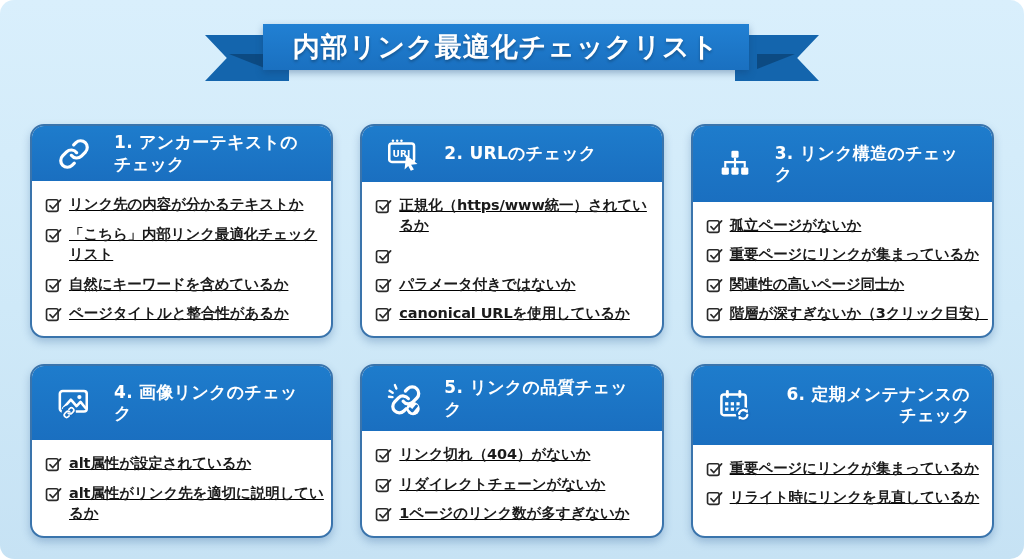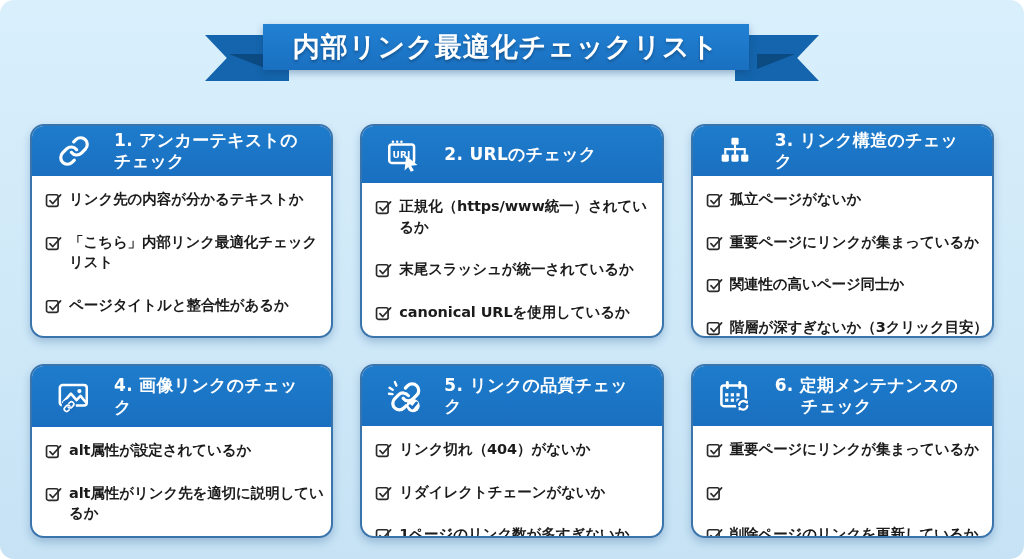--- a/index.html
+++ b/index.html
@@ -49,25 +49,25 @@
     background:linear-gradient(180deg,#1e7ccc,#1a6fc0);
     display:flex;align-items:center;gap:10px;
     padding:6px 10px 6px 12px;min-height:38px;
   }
   .row2 .card-header{min-height:48px;}
   .card-header .hicon{flex:0 0 auto;width:36px;height:36px;display:flex;align-items:center;justify-content:center;margin-left:12px;}
   .card-header h2{
     margin:12px;color:#ffffff;font-size:17px;font-weight:700;letter-spacing:.3px;
     line-height:1.25;
   }
-  .hang{padding-left:1.55em;text-indent:-1.55em;max-width:195px;}
+  .hang{padding-left:1.55em;text-indent:-1.55em;max-width:195px;text-align:right;}
 
   .card-body{
     list-style:none;margin:0;padding:13px 4px 12px 12px;
-    display:flex;flex-direction:column;gap:22px;flex:1;
+    display:flex;flex-direction:column;gap:9px;flex:1;text-decoration:underline;
   }
   .item{display:flex;align-items:flex-start;gap:6px;}
   .item .check{flex:0 0 auto;width:19px;height:19px;margin-top:1px;}
   .item .txt{
     color:#1b1b1b;font-size:14.5px;font-weight:700;line-height:1.42;
     letter-spacing:-0.1px;
   }
 </style>
 </head>
 <body>
@@ -109,28 +109,28 @@
                 <rect x="3.2" y="6" width="14.6" height="14.6" rx="2.4"></rect>
                 <path d="M7.5 13.5l3.6 3.6L21 6.2"></path>
               </svg></span>
           <span class="txt">「こちら」内部リンク最適化チェックリスト</span>
         </li>
         <li class="item">
           <span class="check"><svg viewBox="0 0 24 24" width="19" height="19" fill="none" stroke="#2a2a2a" stroke-width="2.1" stroke-linecap="round" stroke-linejoin="round">
                 <rect x="3.2" y="6" width="14.6" height="14.6" rx="2.4"></rect>
                 <path d="M7.5 13.5l3.6 3.6L21 6.2"></path>
               </svg></span>
+          <span class="txt">自然にキーワードを含めているか</span>
+        </li>
+        <li class="item">
+          <span class="check"><svg viewBox="0 0 24 24" width="19" height="19" fill="none" stroke="#2a2a2a" stroke-width="2.1" stroke-linecap="round" stroke-linejoin="round">
+                <rect x="3.2" y="6" width="14.6" height="14.6" rx="2.4"></rect>
+                <path d="M7.5 13.5l3.6 3.6L21 6.2"></path>
+              </svg></span>
           <span class="txt">ページタイトルと整合性があるか</span>
-        </li>
-        <li class="item">
-          <span class="check"><svg viewBox="0 0 24 24" width="19" height="19" fill="none" stroke="#2a2a2a" stroke-width="2.1" stroke-linecap="round" stroke-linejoin="round">
-                <rect x="3.2" y="6" width="14.6" height="14.6" rx="2.4"></rect>
-                <path d="M7.5 13.5l3.6 3.6L21 6.2"></path>
-              </svg></span>
-          <span class="txt">自然にキーワードを含めているか</span>
         </li>
       </ul>
     </section>
 
     <section class="card row1">
       <header class="card-header">
         <span class="hicon">
           <svg viewBox="0 0 24 24" width="34" height="34">
             <circle cx="4.2" cy="2.6" r="0.9" fill="#ffffff"></circle>
               <circle cx="7.2" cy="2.6" r="0.9" fill="#ffffff"></circle>
@@ -148,21 +148,27 @@
                 <rect x="3.2" y="6" width="14.6" height="14.6" rx="2.4"></rect>
                 <path d="M7.5 13.5l3.6 3.6L21 6.2"></path>
               </svg></span>
           <span class="txt">正規化（https/www統一）されているか</span>
         </li>
         <li class="item">
           <span class="check"><svg viewBox="0 0 24 24" width="19" height="19" fill="none" stroke="#2a2a2a" stroke-width="2.1" stroke-linecap="round" stroke-linejoin="round">
                 <rect x="3.2" y="6" width="14.6" height="14.6" rx="2.4"></rect>
                 <path d="M7.5 13.5l3.6 3.6L21 6.2"></path>
               </svg></span>
-          <span class="txt">末尾スラッシュが統一されているか</span>
+        </li>
+        <li class="item">
+          <span class="check"><svg viewBox="0 0 24 24" width="19" height="19" fill="none" stroke="#2a2a2a" stroke-width="2.1" stroke-linecap="round" stroke-linejoin="round">
+                <rect x="3.2" y="6" width="14.6" height="14.6" rx="2.4"></rect>
+                <path d="M7.5 13.5l3.6 3.6L21 6.2"></path>
+              </svg></span>
+          <span class="txt">パラメータ付きではないか</span>
         </li>
         <li class="item">
           <span class="check"><svg viewBox="0 0 24 24" width="19" height="19" fill="none" stroke="#2a2a2a" stroke-width="2.1" stroke-linecap="round" stroke-linejoin="round">
                 <rect x="3.2" y="6" width="14.6" height="14.6" rx="2.4"></rect>
                 <path d="M7.5 13.5l3.6 3.6L21 6.2"></path>
               </svg></span>
           <span class="txt">canonical URLを使用しているか</span>
         </li>
       </ul>
     </section>
@@ -314,25 +320,19 @@
                 <rect x="3.2" y="6" width="14.6" height="14.6" rx="2.4"></rect>
                 <path d="M7.5 13.5l3.6 3.6L21 6.2"></path>
               </svg></span>
           <span class="txt">重要ページにリンクが集まっているか</span>
         </li>
         <li class="item">
           <span class="check"><svg viewBox="0 0 24 24" width="19" height="19" fill="none" stroke="#2a2a2a" stroke-width="2.1" stroke-linecap="round" stroke-linejoin="round">
                 <rect x="3.2" y="6" width="14.6" height="14.6" rx="2.4"></rect>
                 <path d="M7.5 13.5l3.6 3.6L21 6.2"></path>
               </svg></span>
-        </li>
-        <li class="item">
-          <span class="check"><svg viewBox="0 0 24 24" width="19" height="19" fill="none" stroke="#2a2a2a" stroke-width="2.1" stroke-linecap="round" stroke-linejoin="round">
-                <rect x="3.2" y="6" width="14.6" height="14.6" rx="2.4"></rect>
-                <path d="M7.5 13.5l3.6 3.6L21 6.2"></path>
-              </svg></span>
-          <span class="txt">削除ページのリンクを更新しているか</span>
+          <span class="txt">リライト時にリンクを見直しているか</span>
         </li>
       </ul>
     </section>
 
   </div>
 </div>
 
 </body></html>

